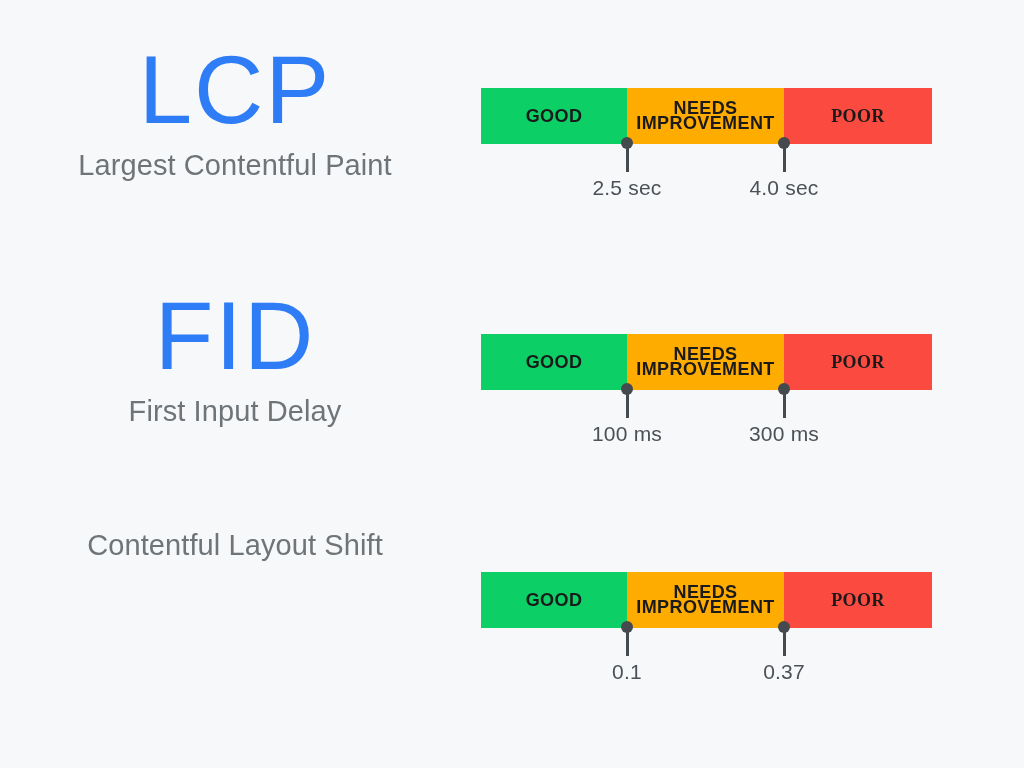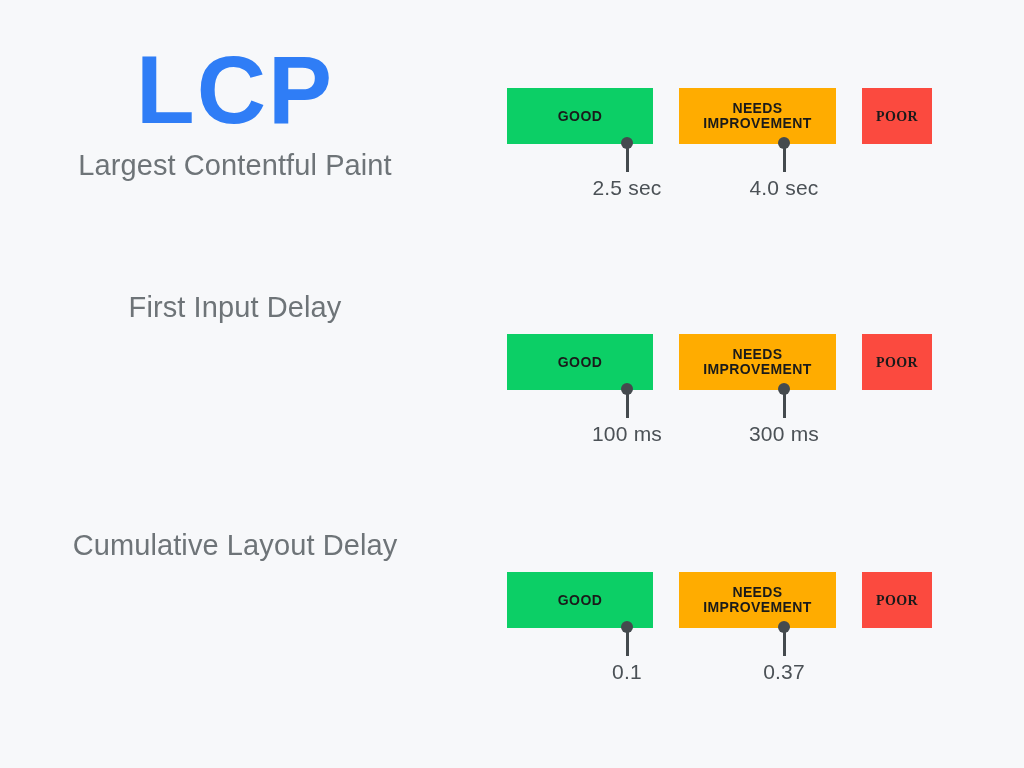--- a/index.html
+++ b/index.html
@@ -35,21 +35,21 @@
   
   .metric-left {
     position: absolute;
     left: 40px;
     top: 0;
     width: 390px;
     text-align: center;
   }
   .metric-abbr {
     font-size: 96px;
-    font-weight: 700;
+    font-weight: 400;
     color: #2f7df6;
     letter-spacing: 2px;
     line-height: 104px;
     margin: 0;
     padding: 0;
   }
   .metric-name {
     font-size: 29px;
     font-weight: 400;
     color: #6e7478;
@@ -74,27 +74,26 @@
     width: 451px;
     height: 56px;
     display: flex;
     overflow: hidden;
   }
   .seg {
     display: flex;
     align-items: center;
     justify-content: center;
     text-align: center;
-    font-size: 14px;
+    font-size: 18px;
     font-weight: 700;
     color: #1a1a1a;
     letter-spacing: 0.4px;
     line-height: 15px;
     box-sizing: border-box;
-    margin-left: 26px;
   }
   .seg-good  { flex: 0 0 146px; }
   .seg-ni    { flex: 0 0 157px; }
   .seg-poor  { flex: 1 1 auto; font-family: Liberation Serif, serif; }
 
   
   .pin {
     position: absolute;
     top: 50px;
     width: 0;
@@ -156,20 +155,21 @@
       <div class="pin pin-2">
         <div class="pin-dot"></div>
         <div class="pin-stem"></div>
         <div class="pin-label">4.0 sec</div>
       </div>
     </div>
   </div>
 
   <div class="metric-row row-1">
     <div class="metric-left">
+      <div class="metric-abbr">FID</div>
       <div class="metric-name">First Input Delay</div>
     </div>
     <div class="gauge">
       <div class="gauge-bar">
         <div class="seg seg-good" style="background:#0ccf66">GOOD</div>
         <div class="seg seg-ni" style="background:#ffac00">
           <span><span>NEEDS</span><br><span>IMPROVEMENT</span></span>
         </div>
         <div class="seg seg-poor" style="background:#fb4a3f">POOR</div>
       </div>
@@ -181,21 +181,21 @@
       <div class="pin pin-2">
         <div class="pin-dot"></div>
         <div class="pin-stem"></div>
         <div class="pin-label">300 ms</div>
       </div>
     </div>
   </div>
 
   <div class="metric-row row-2">
     <div class="metric-left">
-      <div class="metric-name">Cumulative Layout Delay</div>
+      <div class="metric-name">Contentful Layout Shift</div>
     </div>
     <div class="gauge">
       <div class="gauge-bar">
         <div class="seg seg-good" style="background:#0ccf66">GOOD</div>
         <div class="seg seg-ni" style="background:#ffac00">
           <span><span>NEEDS</span><br><span>IMPROVEMENT</span></span>
         </div>
         <div class="seg seg-poor" style="background:#fb4a3f">POOR</div>
       </div>
       <div class="pin pin-1">

